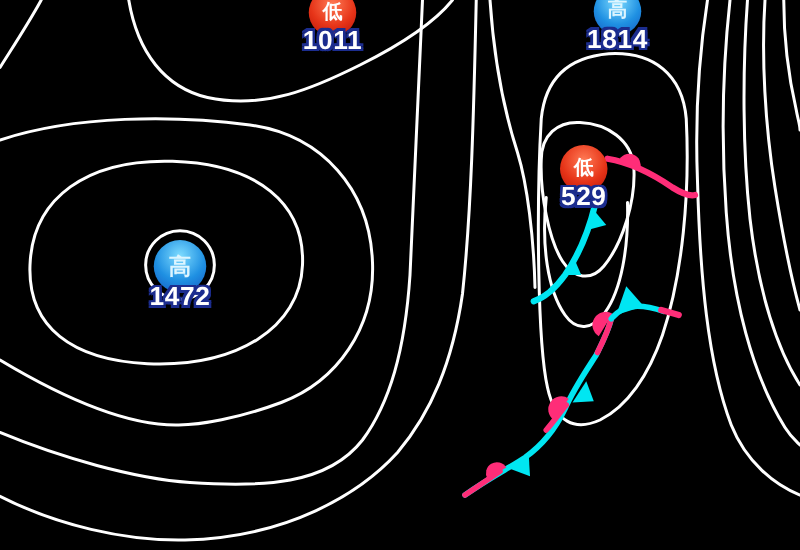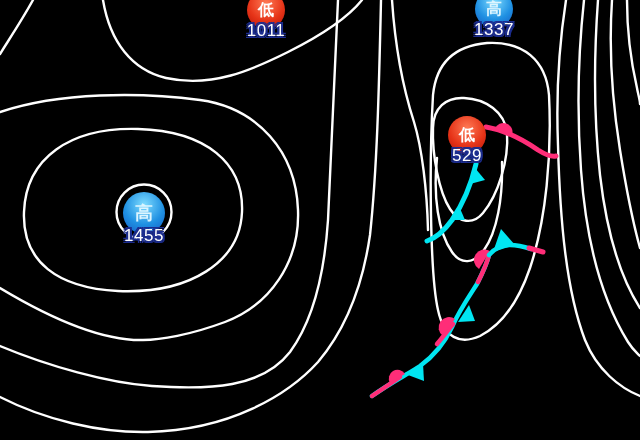--- a/index.html
+++ b/index.html
@@ -8,21 +8,21 @@
   #isobar-svg{position:absolute;left:0;top:0;}
   .marker{position:absolute;width:0;height:0;}
   .disc{position:absolute;left:0;top:0;transform:translate(-50%,-50%);
         width:38px;height:38px;border-radius:50%;
         display:flex;align-items:center;justify-content:center;
         font-size:16px;font-weight:bold;line-height:1;}
   .marker.low  .disc{background:radial-gradient(circle at 50% 32%,#ff7a55 0%,#e63418 55%,#b51205 100%);color:#ffffff;}
   .marker.high .disc{background:radial-gradient(circle at 50% 30%,#7edcff 0%,#1f90e2 55%,#1457c2 100%);color:#dcf5ff;}
   .marker.big .disc{width:42px;height:42px;font-size:18px;}
   .plabel{position:absolute;left:0;top:11px;transform:translateX(-50%);
-          font-size:17px;font-weight:normal;color:#ffffff;white-space:nowrap;letter-spacing:0.5px;
+          font-size:21px;font-weight:bold;color:#ffffff;white-space:nowrap;letter-spacing:0.5px;
           text-shadow:-2px 0 0 #1c2d8f,2px 0 0 #1c2d8f,0 -2px 0 #1c2d8f,0 2px 0 #1c2d8f,
                       -2px -2px 0 #1c2d8f,2px 2px 0 #1c2d8f,-2px 2px 0 #1c2d8f,2px -2px 0 #1c2d8f;}
   .marker.big .plabel{top:13px;}
 </style>
 </head>
 <body>
 
 <div id="map">
 
   <svg id="isobar-svg" width="640" height="440" viewBox="0 0 640 440">
@@ -83,30 +83,30 @@
     <div class="disc">
       <span>低</span>
     </div>
     <div class="plabel">1011</div>
   </div>
 
   <div class="marker high" style="left: 494px; top: 9px;">
     <div class="disc">
       <span>高</span>
     </div>
-    <div class="plabel">1337</div>
+    <div class="plabel">1814</div>
   </div>
 
   <div class="marker low" style="left: 467px; top: 135px;">
     <div class="disc">
       <span>低</span>
     </div>
     <div class="plabel">529</div>
   </div>
 
   <div class="marker high big" style="left: 144px; top: 213px;">
     <div class="disc">
       <span>高</span>
     </div>
-    <div class="plabel">1455</div>
+    <div class="plabel">1472</div>
   </div>
 
 </div>
 
 </body></html>

